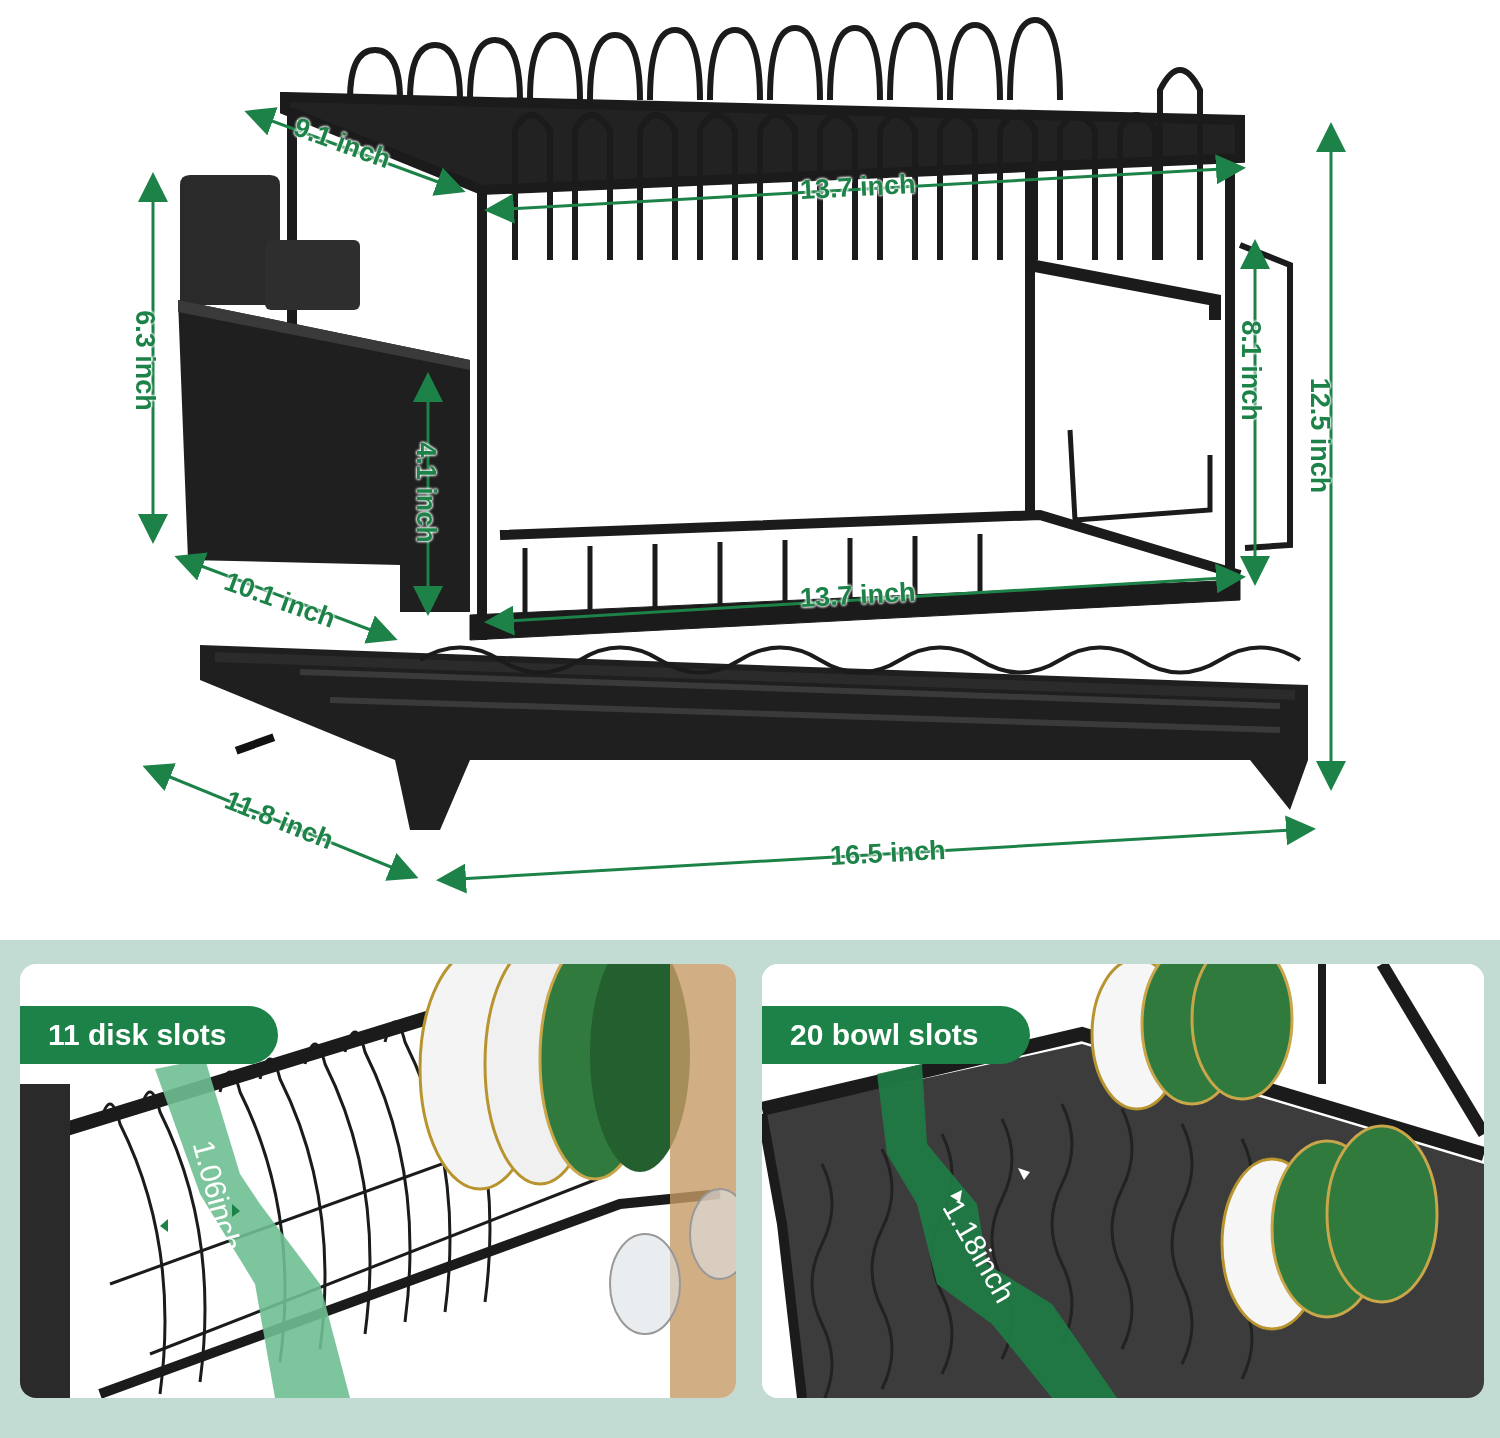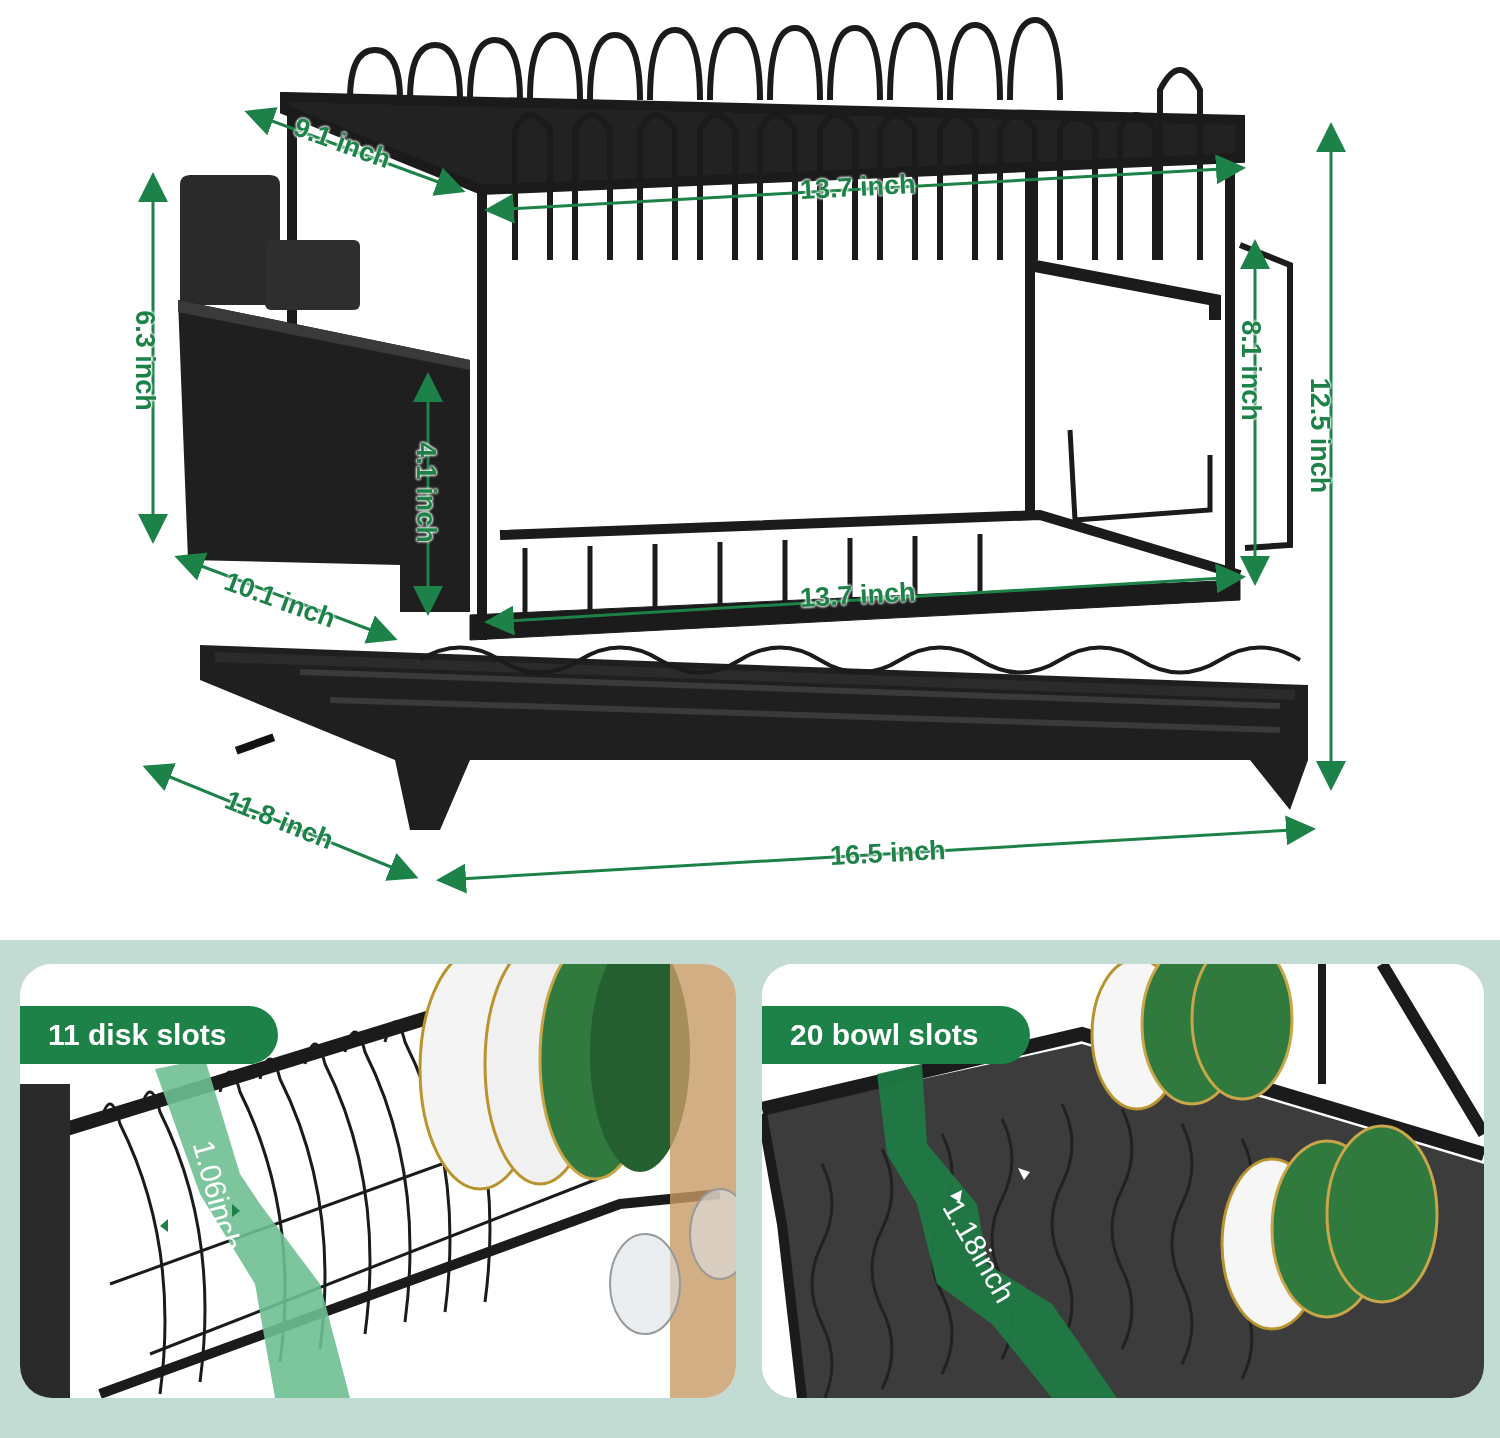--- a/index.html
+++ b/index.html
@@ -3,21 +3,21 @@
 <meta charset="utf-8">
 <style>
   html, body { margin:0; padding:0; }
   body { width:1500px; height:1438px; background:#ffffff; position:relative; overflow:hidden;
          font-family:"Liberation Sans", "DejaVu Sans", sans-serif; }
   .top { position:absolute; left:0; top:0; width:1500px; height:930px; background:#ffffff; }
   .dim { position:absolute; color:#1d8248; font-weight:bold; font-size:27px; white-space:nowrap;
          transform-origin:center center; background:transparent; }
   .dim.halo { text-shadow: 0 0 3px #fff, 0 0 3px #fff, 0 0 3px #fff; }
   .bottom { position:absolute; left:0; top:940px; width:1500px; height:498px; background:#c2dbd3; }
-  .panel { position:absolute; top:24px; height:434px; background:#ffffff; border-radius:32px; overflow:hidden; }
+  .panel { position:absolute; top:24px; height:434px; background:#ffffff; border-radius:16px; overflow:hidden; }
   .panel-left { left:20px; width:716px; }
   .panel-right { left:762px; width:722px; }
   .pill { position:absolute; top:42px; left:0; height:58px; background:#1d8248; color:#fff;
           font-weight:bold; font-size:30px; line-height:58px; padding:0 52px 0 28px;
           border-radius:0 30px 30px 0; z-index:5; }
   .band-label { position:absolute; color:#fff; font-size:30px; white-space:nowrap; z-index:4; }
   svg { position:absolute; left:0; top:0; }
 </style>
 </head>
 <body>

